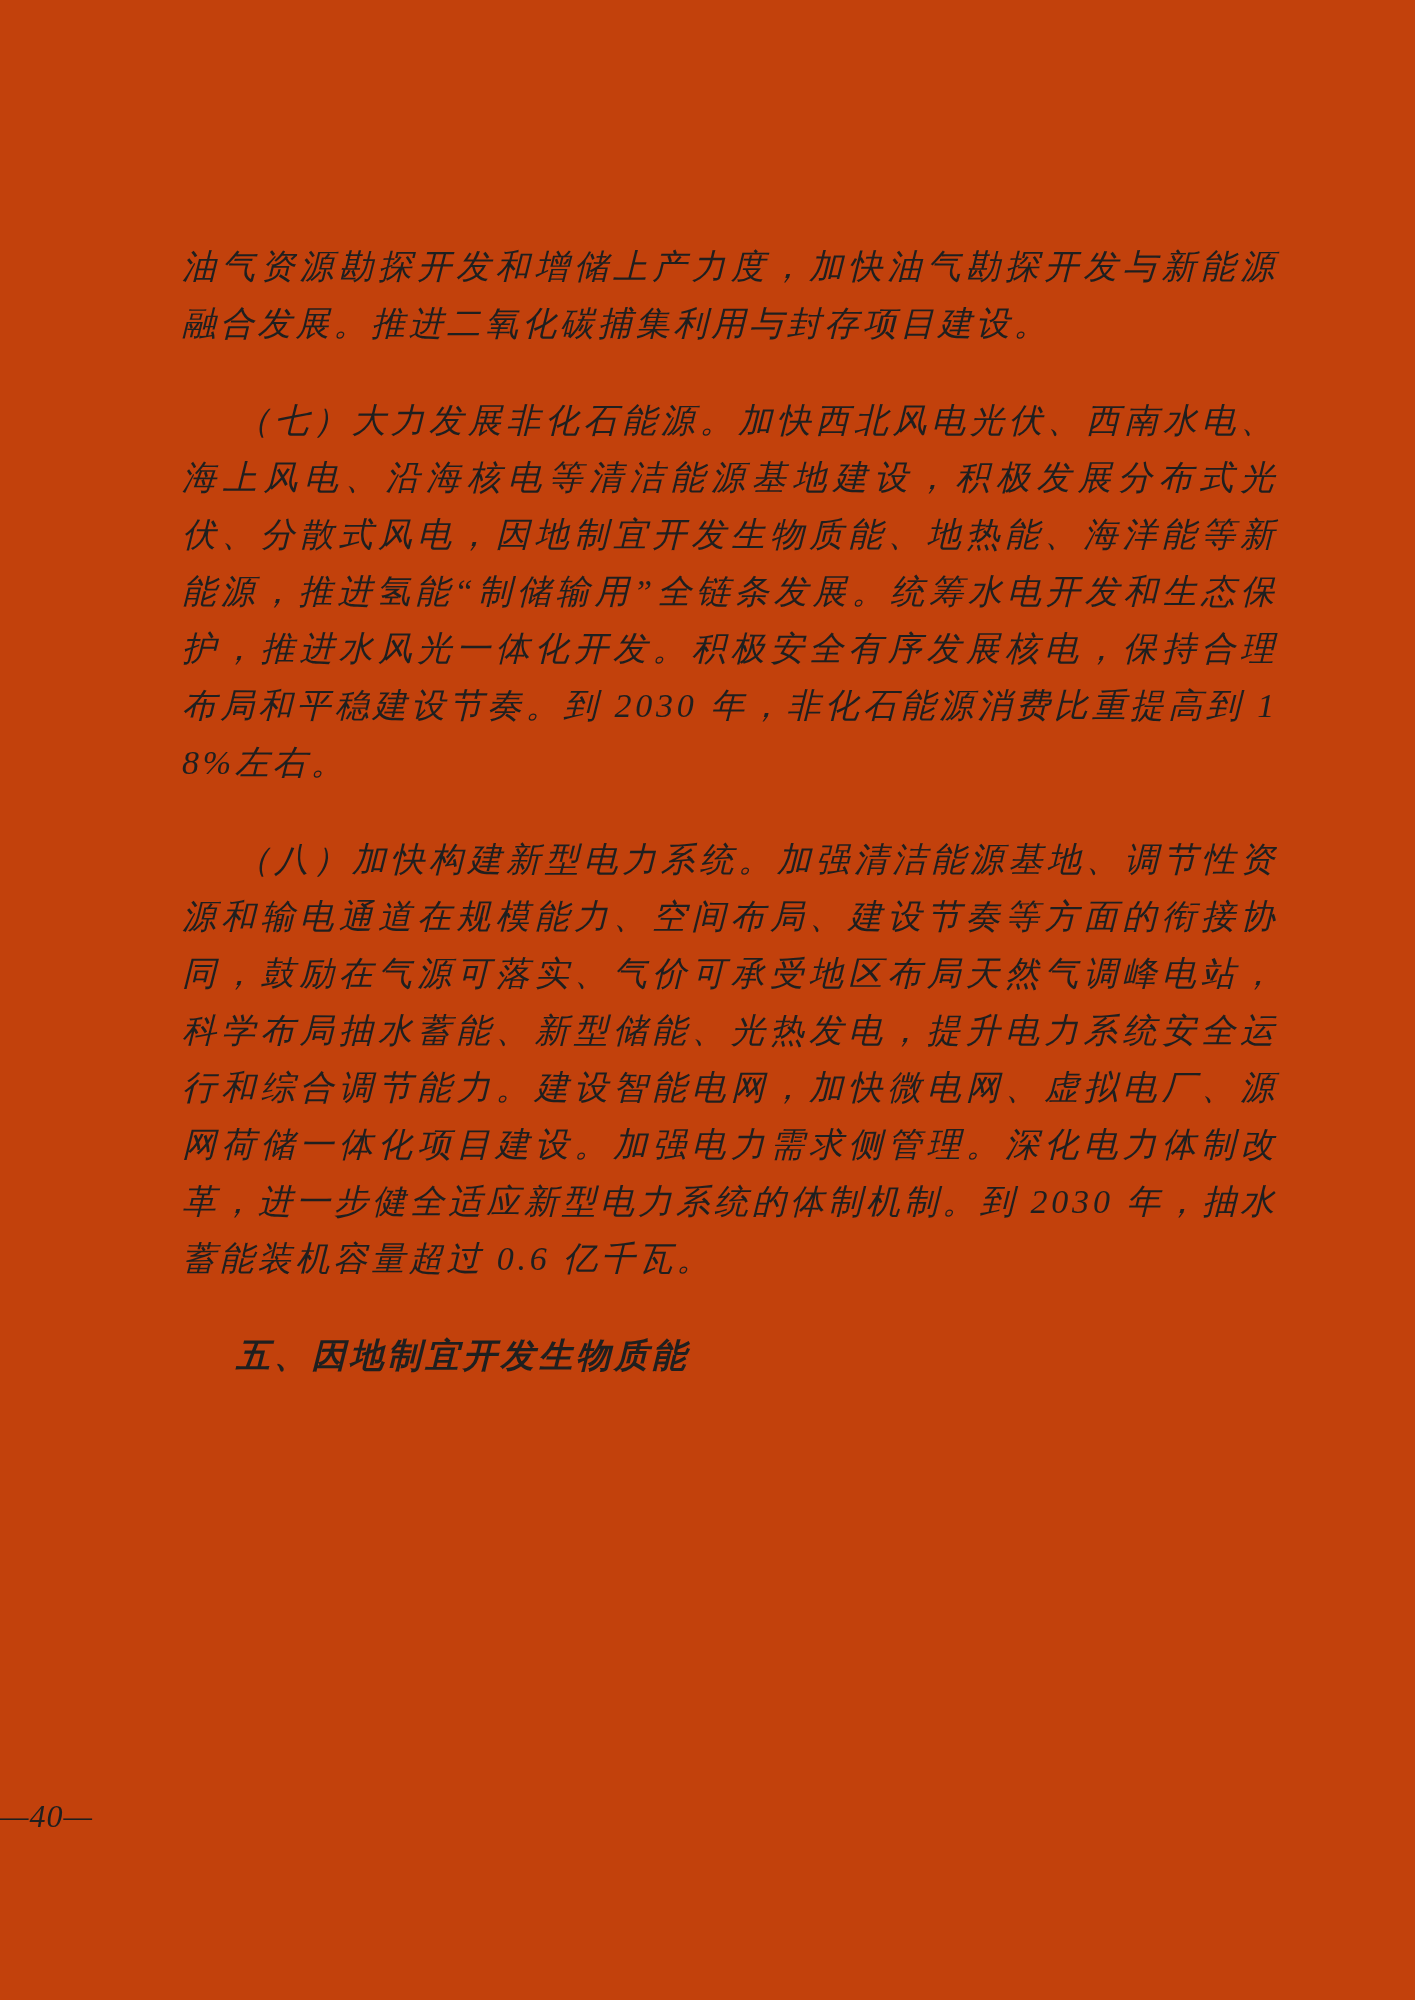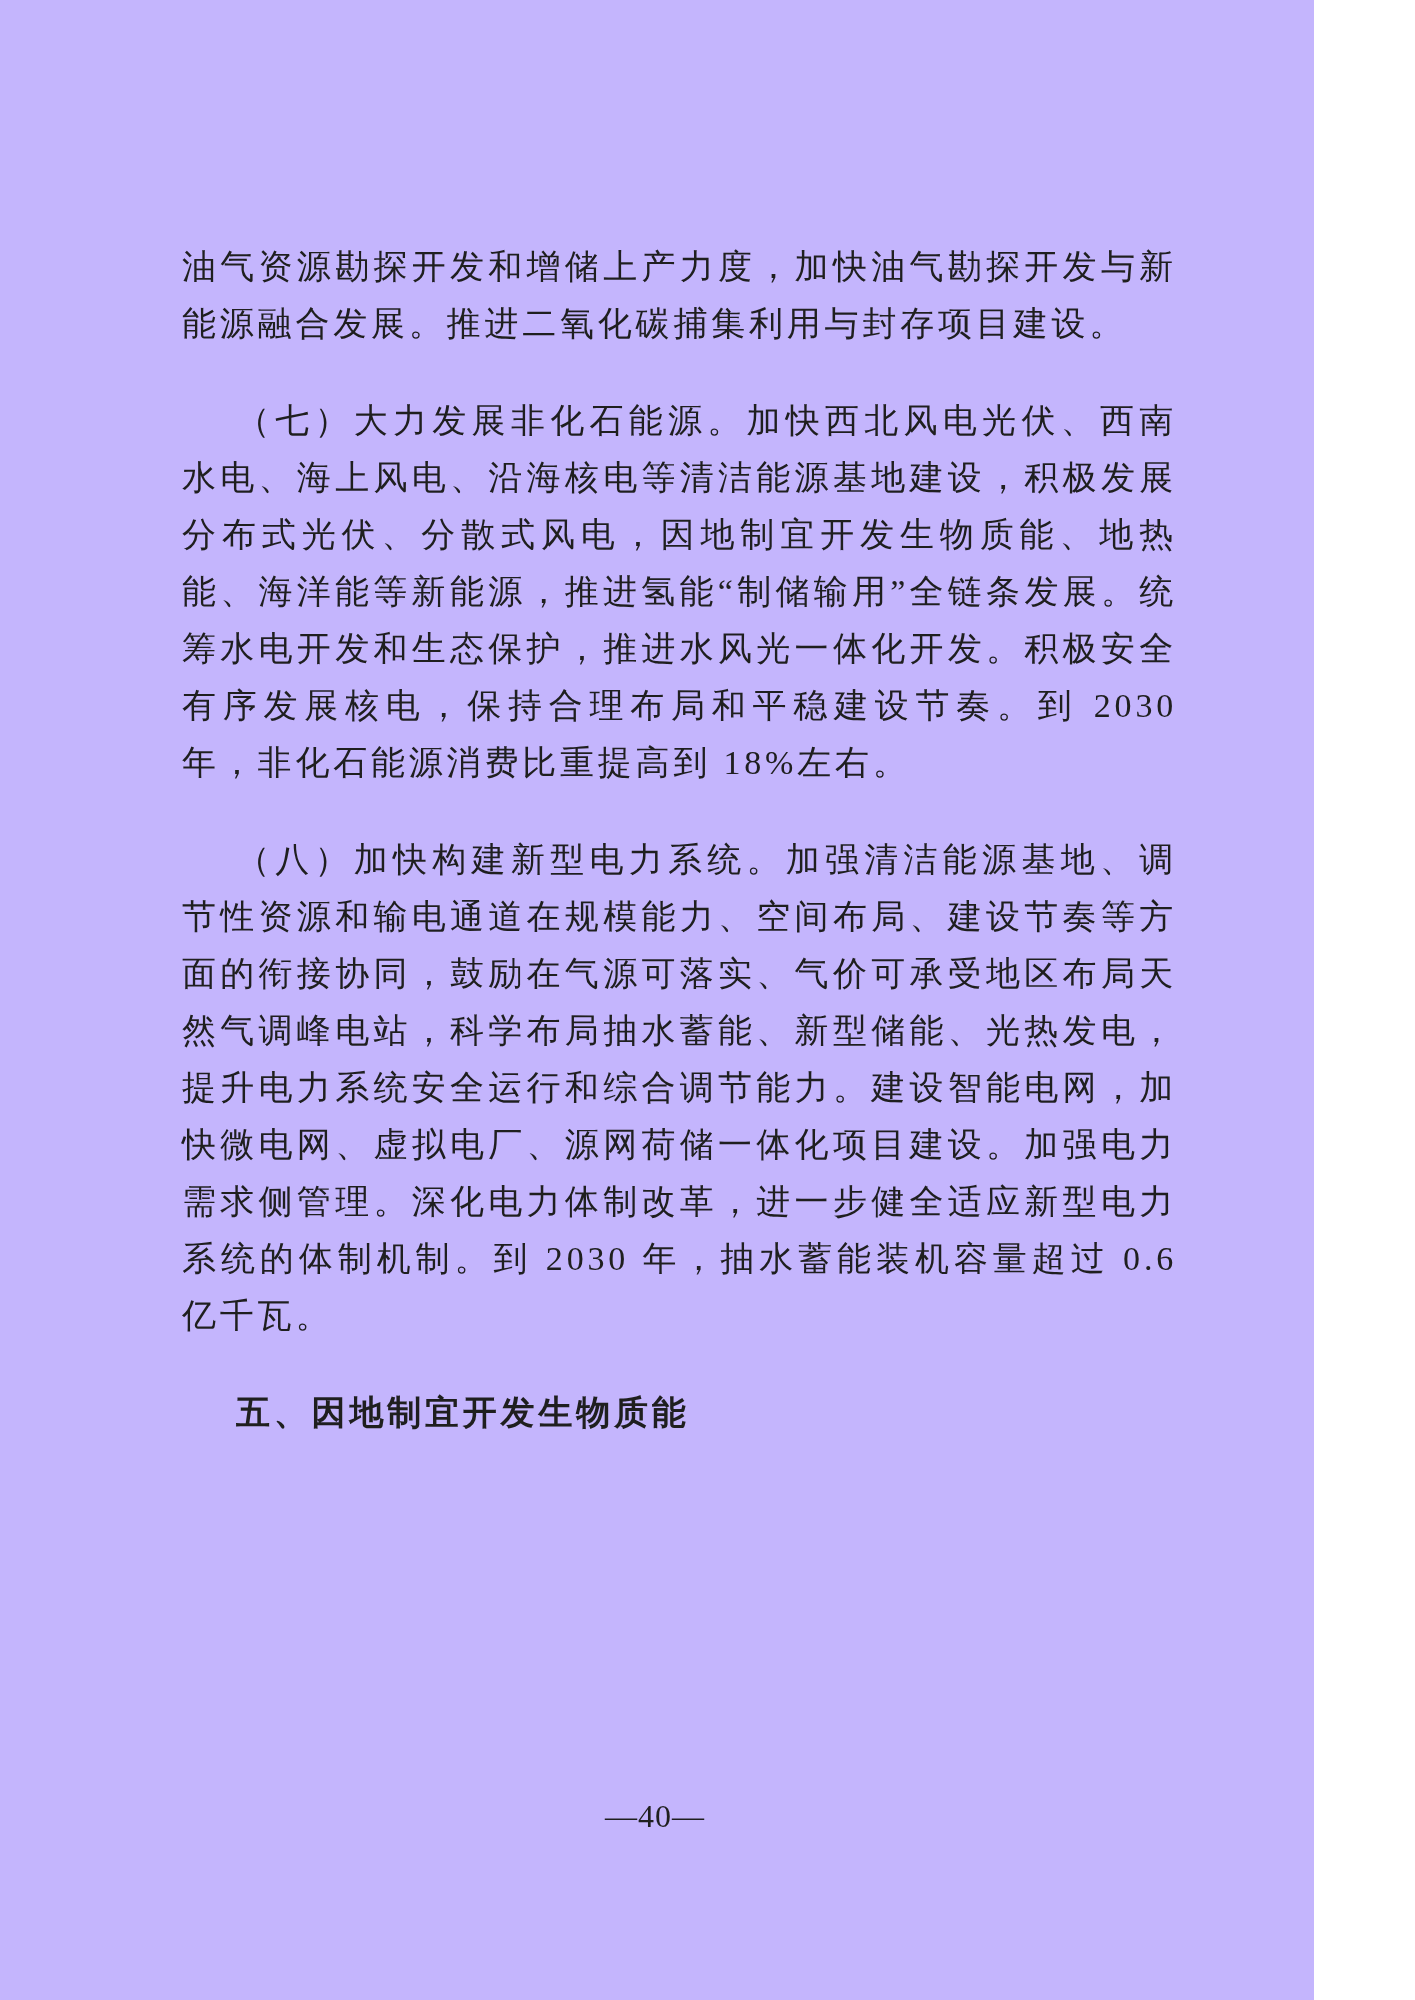--- a/index.html
+++ b/index.html
@@ -1,25 +1,26 @@
 <!DOCTYPE html>
 <html><head>
 <meta charset="utf-8">
 <style>
   html, body { margin: 0; padding: 0; background: #ffffff; }
   .page {
     position: relative;
-    width: 1314px;
+    width: 1415px;
     height: 2000px;
-    background: #c4b5fd;
+    background: #c2410c;
     box-sizing: border-box;
     padding: 238px 137px 0 182px;
     font-family: "Liberation Serif", "DejaVu Serif", serif;
     color: #1f1f1f;
     overflow: hidden;
+    font-style: italic;
   }
   .para {
     margin: 0 0 40px 0;
     font-size: 34px;
     line-height: 57px;
     letter-spacing: 3.8px;
     text-align: justify;
     text-indent: 54px;
     word-break: break-all;
   }
@@ -30,21 +31,21 @@
     line-height: 57px;
     letter-spacing: 3.8px;
     font-weight: bold;
     text-indent: 54px;
   }
   .page-number {
     position: absolute;
     left: 0;
     right: 4px;
     top: 1798px;
-    text-align: center;
+    text-align: left;
     font-size: 32px;
     letter-spacing: 1px;
     color: #1f1f1f;
   }
 </style>
 </head>
 <body>
 
 <div class="page">
   <p class="para no-indent">油气资源勘探开发和增储上产力度，加快油气勘探开发与新能源融合发展。推进二氧化碳捕集利用与封存项目建设。</p>

